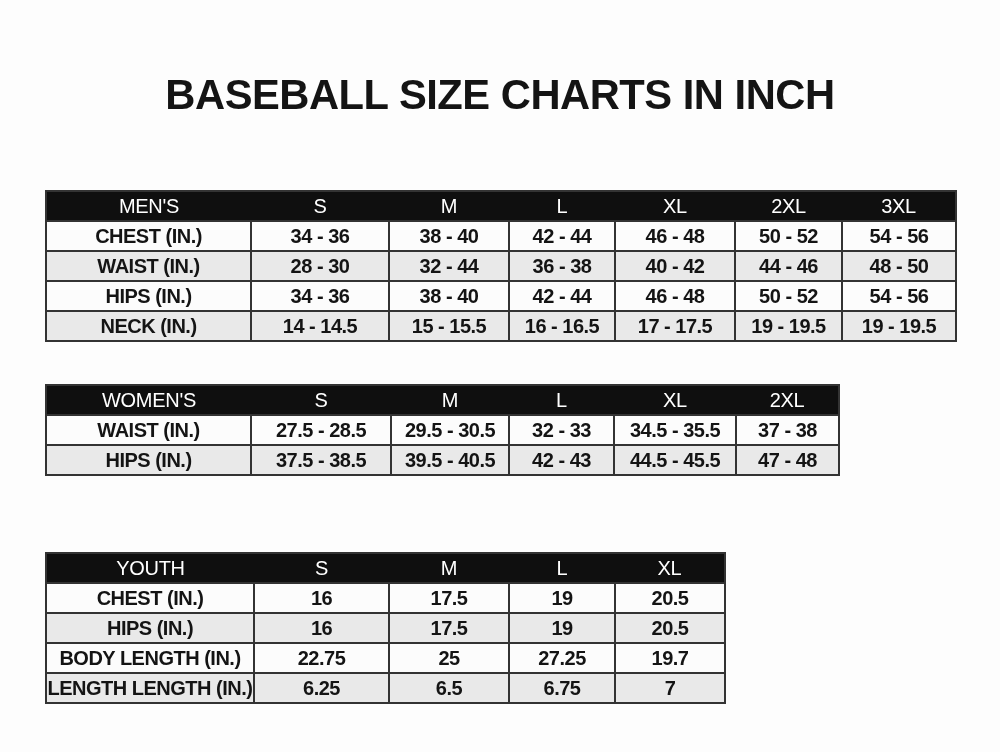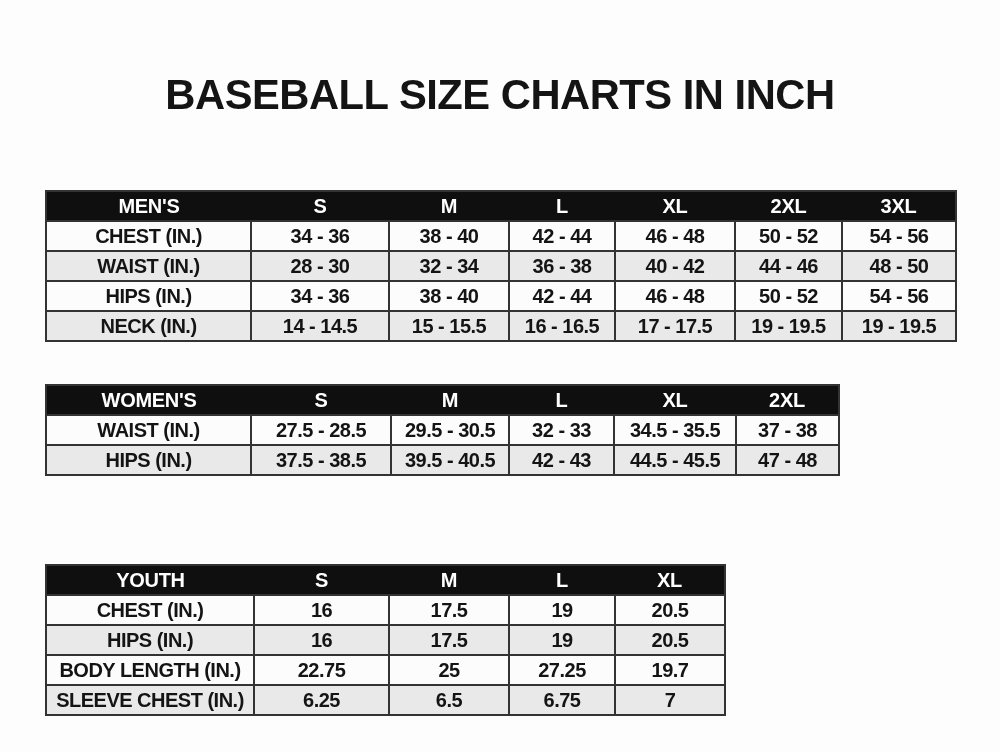--- a/index.html
+++ b/index.html
@@ -27,26 +27,26 @@
   }
   table.size-table {
     position: absolute;
     left: 45px;
     border-collapse: collapse;
     table-layout: fixed;
     border: 2px solid var(--border, #333333);
   }
   #mens-table   { top: 190px; }
   #womens-table { top: 384px; }
-  #youth-table  { top: 564px; }
+  #youth-table  { top: 552px; }
   table.size-table th {
     background: var(--header-bg, #0f0f0f);
     color: var(--header-text, #ffffff);
     font-size: 20px;
-    font-weight: 700;
+    font-weight: 400;
     height: 28px;
     padding: 0;
     border: none;
     text-align: center;
     letter-spacing: -0.3px;
     white-space: nowrap;
   }
   table.size-table td {
     border: 2px solid var(--border, #333333);
     font-size: 20px;
@@ -97,21 +97,21 @@
           <td>34 - 36</td>
           <td>38 - 40</td>
           <td>42 - 44</td>
           <td>46 - 48</td>
           <td>50 - 52</td>
           <td>54 - 56</td>
         </tr>
         <tr>
           <td>WAIST (IN.)</td>
           <td>28 - 30</td>
-          <td>32 - 34</td>
+          <td>32 - 44</td>
           <td>36 - 38</td>
           <td>40 - 42</td>
           <td>44 - 46</td>
           <td>48 - 50</td>
         </tr>
         <tr>
           <td>HIPS (IN.)</td>
           <td>34 - 36</td>
           <td>38 - 40</td>
           <td>42 - 44</td>
@@ -203,21 +203,21 @@
           <td>20.5</td>
         </tr>
         <tr>
           <td>BODY LENGTH (IN.)</td>
           <td>22.75</td>
           <td>25</td>
           <td>27.25</td>
           <td>19.7</td>
         </tr>
         <tr>
-          <td>SLEEVE CHEST (IN.)</td>
+          <td>LENGTH LENGTH (IN.)</td>
           <td>6.25</td>
           <td>6.5</td>
           <td>6.75</td>
           <td>7</td>
         </tr>
       </tbody>
     </table>
 </div>
 
 </body></html>

